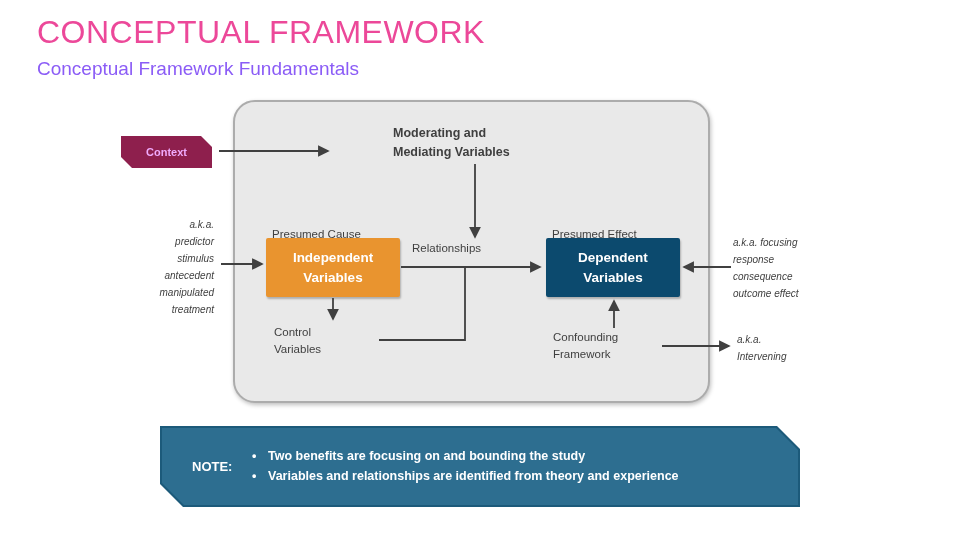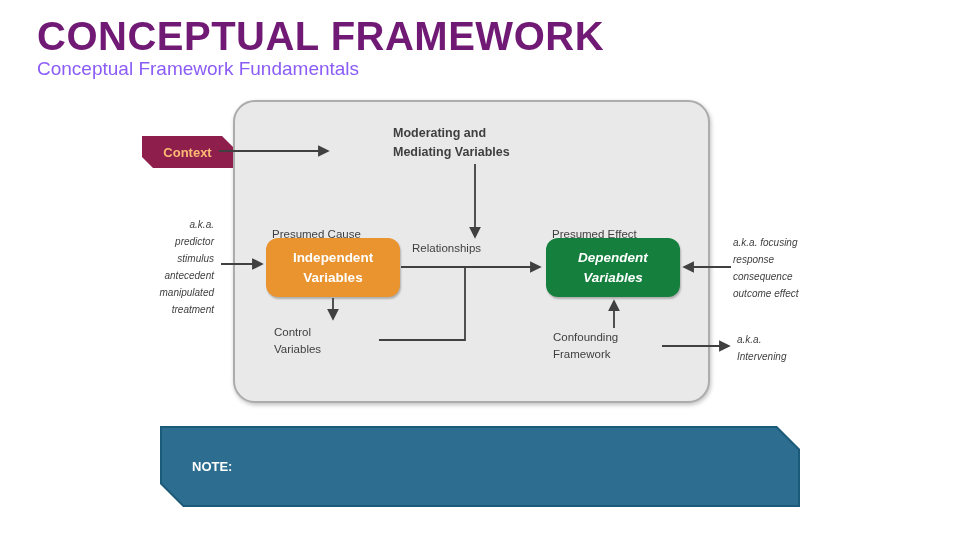--- a/index.html
+++ b/index.html
@@ -9,67 +9,67 @@
     background: #ffffff;
     position: relative;
     overflow: hidden;
     color: #3F3F3F;
   }
   .abs { position: absolute; }
 
   
   .slide-title {
     left: 37px; top: 14px;
-    font-size: 40px; font-weight: 700; letter-spacing: 0.5px;
-    color: #701a75;
+    font-size: 32px; font-weight: 400; letter-spacing: 0.5px;
+    color: #ec4899;
   }
   .slide-subtitle {
     left: 37px; top: 58px;
     font-size: 19px; font-weight: 400; color: #8b5cf6; text-align: right;
   }
 
   
   .panel {
     left: 233px; top: 100px; width: 477px; height: 303px;
     background: #E9E9E9;
     border: 2px solid #ACACAC;
     border-radius: 22px;
     box-shadow: 1px 2px 4px rgba(0,0,0,0.25);
   }
 
   
   .context-box {
-    left: 142px; top: 136px; width: 91px; height: 32px;
+    left: 121px; top: 136px; width: 91px; height: 32px;
     background: #8E1F4D;
     clip-path: polygon(0 0, calc(100% - 11px) 0, 100% 11px, 100% 100%, 11px 100%, 0 calc(100% - 11px));
     filter: drop-shadow(1px 2px 1px rgba(0,0,0,0.3));
     display: flex; align-items: center; justify-content: center;
-    color: #fdba74; font-size: 13px; font-weight: 700;
+    color: #f0abfc; font-size: 11px; font-weight: 700;
   }
 
   .multiline { white-space: pre-line; }
 
   .lbl { font-size: 11.5px; color: #3F3F3F; text-align: left; line-height: 17px; }
   .lbl-bold { font-weight: 700; font-size: 12.5px; line-height: 19px; }
 
   .moderating { left: 393px; top: 124px; width: 164px; }
   .presumed-cause  { left: 272px; top: 226px; width: 120px; }
   .presumed-effect { left: 552px; top: 210px; width: 120px; margin-top: 16px; }
   .relationships   { left: 412px; top: 240px; width: 120px; }
   .control-vars    { left: 274px; top: 324px; width: 120px; }
   .confounding-vars{ left: 553px; top: 329px; width: 120px; }
 
   .var-box {
-    width: 134px; height: 59px; border-radius: 12px;
+    width: 134px; height: 59px; border-radius: 2px;
     display: flex; align-items: center; justify-content: center; text-align: center;
     color: #fff; font-size: 13.5px; font-weight: 700; line-height: 20px;
     box-shadow: 1px 2px 2px rgba(0,0,0,0.25);
   }
   .iv-box { left: 266px; top: 238px; background: #E9942F; }
-  .dv-box { left: 546px; top: 238px; background: #15803d; font-style: italic; }
+  .dv-box { left: 546px; top: 238px; background: #0c4a6e; }
 
   .aka { font-size: 10px; font-style: italic; color: #3F3F3F; line-height: 17px; }
   .aka-left  { left: 118px; top: 216px; width: 96px; text-align: right; }
   .aka-right { left: 733px; top: 234px; width: 110px; text-align: left; }
   .aka-intervening { left: 737px; top: 331px; width: 100px; text-align: left; }
 
   
   .arrow-layer { left: 0; top: 0; width: 960px; height: 540px; pointer-events: none; }
 
   
@@ -158,14 +158,18 @@
     <line x1="614" y1="328" x2="614" y2="301" marker-end="url(#arr)"></line>
     <line x1="662" y1="346" x2="729" y2="346" marker-end="url(#arr)"></line>
     <line x1="221" y1="264" x2="262" y2="264" marker-end="url(#arr)"></line>
     <line x1="731" y1="267" x2="684" y2="267" marker-end="url(#arr)"></line>
   </g>
 </svg>
 
 <div class="abs note-banner-outer">
   <div class="note-banner-inner">
     <div class="note-label">NOTE:</div>
+    <ul class="note-bullets">
+      <li>Two benefits are focusing on and bounding the study</li>
+      <li>Variables and relationships are identified from theory and experience</li>
+    </ul>
   </div>
 </div>
 
 </body></html>

